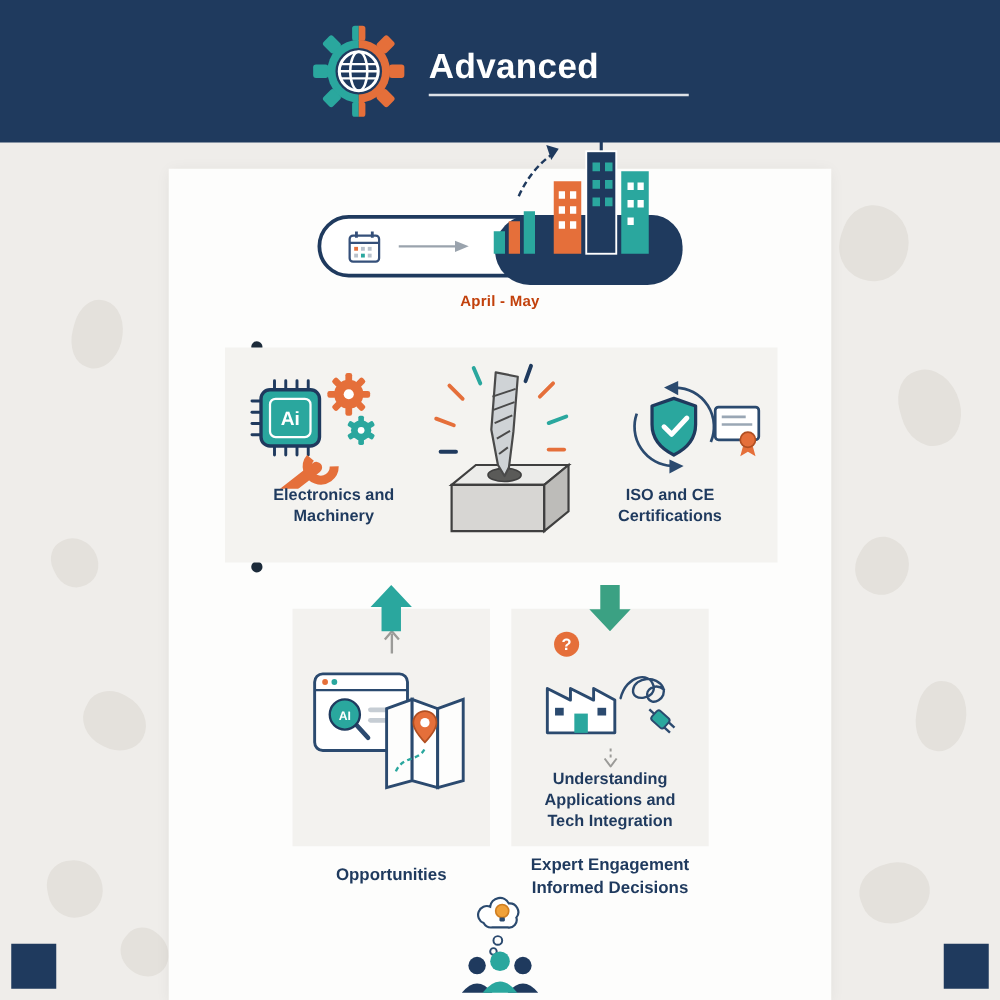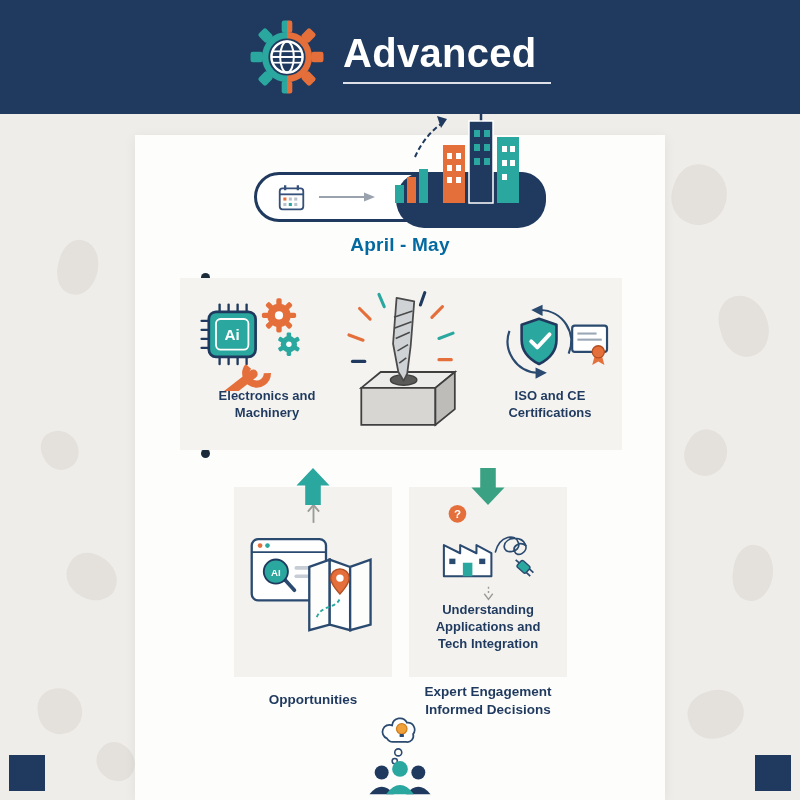--- a/index.html
+++ b/index.html
@@ -13,53 +13,53 @@
   
   .corner { position:absolute; width:36px; height:36px; background:#1f3a5e; }
   .corner.tl { top:9px;  left:9px;  background:#152c4b; }
   .corner.tr { top:9px;  right:9px; background:#152c4b; }
   .corner.bl { bottom:9px; left:9px; }
   .corner.br { bottom:9px; right:9px; }
 
   
   .header { position:absolute; top:0; left:0; width:100%; height:114px; background:#1f3a5e;
             display:flex; align-items:center; justify-content:center; gap:18px; z-index:2; }
-  .header-title { color:#ffffff; font-weight:bold; font-size:40px; line-height:1.16; letter-spacing:.3px; }
+  .header-title { color:#ffffff; font-weight:bold; font-size:28px; line-height:1.16; letter-spacing:.3px; }
   .title-underline { height:2px; width:208px; background:rgba(255,255,255,.85); margin-top:6px; }
 
   
   .card { position:absolute; left:135px; top:135px; width:530px; height:665px; background:#fdfdfc;
           box-shadow:0 2px 12px rgba(0,0,0,.06); z-index:1; }
 
   
   .pill { position:absolute; left:119px; top:37px; width:292px; height:50px; background:#ffffff;
           border:3px solid #1f3a5e; border-radius:27px; display:flex; align-items:center;
           padding-left:20px; gap:12px; }
   .pill-right { position:absolute; top:-3px; right:-3px; width:150px; height:56px; background:#1f3a5e;
                 border-radius:28px; }
   .city { position:absolute; right:8px; bottom:4px; overflow:visible; }
-  .date-label { position:absolute; left:119px; top:99px; width:292px; text-align:center; color:#0369a1;
-                font-weight:bold; font-size:19px; letter-spacing:.2px; }
+  .date-label { position:absolute; left:119px; top:99px; width:292px; text-align:center; color:#c2410c;
+                font-weight:bold; font-size:12px; letter-spacing:.2px; }
 
   .dot { position:absolute; width:9px; height:9px; border-radius:50%; background:#1c2b3a; }
 
   
   .panel { position:absolute; left:45px; top:143px; width:442px; height:172px; background:#f4f3f0; }
   .panel-icon { position:absolute; }
   .panel-label { position:absolute; top:110px; text-align:center; color:#1f3a5e; font-weight:bold;
                  font-size:13px; line-height:1.3; }
 
   
   .fbox { position:absolute; top:352px; width:158px; height:190px; background:#f3f2ef;
           display:flex; flex-direction:column; align-items:center; }
   .fbox.left  { left:99px; }
   .fbox.right { left:274px; }
   .block-arrow { position:absolute; top:-20px; left:50%; transform:translateX(-50%); }
   .fbox-label { color:#1f3a5e; font-weight:bold; font-size:13px; line-height:1.32; text-align:center;
-                width:132px; margin-top:auto; margin-bottom:25px; }
+                width:132px; margin-top:auto; margin-bottom:12px; }
 
   .caption { position:absolute; text-align:center; color:#1f3a5e; font-weight:bold; font-size:13.5px;
              line-height:1.3; }
   .caption.left  { left:99px;  top:556px; width:158px; }
   .caption.right { left:274px; top:548px; width:158px; }
 
   .team { position:absolute; left:50%; transform:translateX(-50%); top:576px; }
 
   svg { display:block; }
   svg text { font-family:"Liberation Sans", sans-serif; }
@@ -264,21 +264,21 @@
         <path d="M50 82 L63 88 L50 95 Z" fill="#2b4a6f"></path>
         <path d="M58 10 L45 16 L58 23 Z" fill="#2b4a6f"></path>
         <path d="M54 26 l20 7 v17 c0 14 -8 22 -20 28 c-12 -6 -20 -14 -20 -28 v-17 z" fill="#2aa79e" stroke="#1f3a5e" stroke-width="3" stroke-linejoin="round"></path>
         <path d="M45 52 l7 7 l14 -15" fill="none" stroke="#ffffff" stroke-width="4.5" stroke-linecap="round" stroke-linejoin="round"></path>
         <rect x="92" y="34" width="40" height="30" rx="3" fill="#ffffff" stroke="#2b4a6f" stroke-width="2.5"></rect>
         <line x1="98" y1="43" x2="120" y2="43" stroke="#9aa7b5" stroke-width="2.4"></line>
         <line x1="98" y1="50" x2="126" y2="50" stroke="#9aa7b5" stroke-width="2.4"></line>
         <path d="M118 68 l-3 11 l7 -4 l7 4 l-3 -11" fill="#e56f3a"></path>
         <circle cx="122" cy="64" r="7" fill="#e56f3a" stroke="#b04f22" stroke-width="1.5"></circle>
       </svg>
-      <div class="panel-label" style="left:300px; width:140px;">ISO and CE Certifications</div>
+      <div class="panel-label" style="left:286px; width:140px;">ISO and CE Certifications</div>
     </div>
 
     <div class="fbox left">
       <svg class="block-arrow" viewBox="0 0 36 40" width="35" height="39">
         <path d="M18 1 L35 19 H26 V39 H10 V19 H1 Z" fill="#2aa79e"></path>
       </svg>
       <svg viewBox="0 0 16 22" width="15" height="21" style="margin-top:16px;">
         <path d="M8 21 V4" fill="none" stroke="#9b9b98" stroke-width="2"></path>
         <path d="M2 9 L8 2 L14 9" fill="none" stroke="#9b9b98" stroke-width="2"></path>
       </svg>

